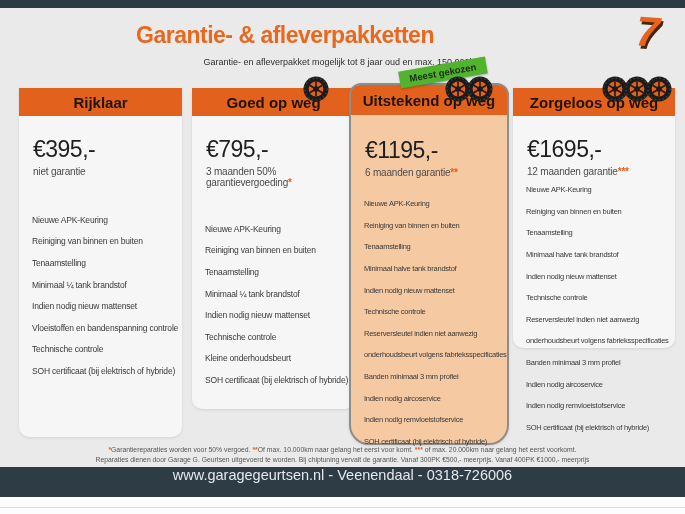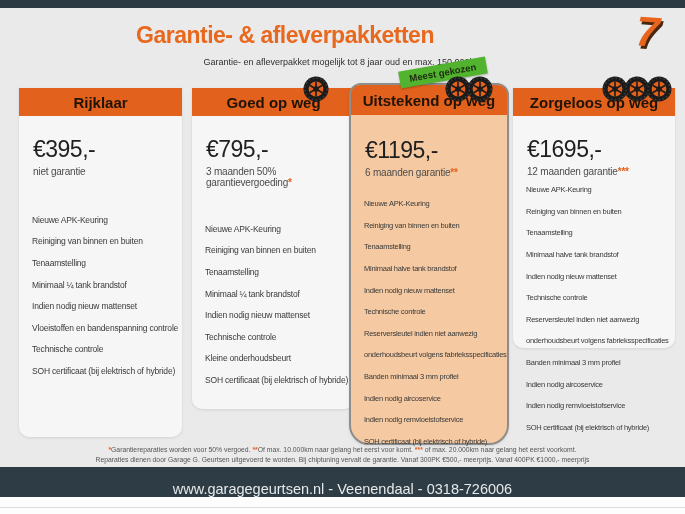--- a/index.html
+++ b/index.html
@@ -49,21 +49,21 @@
   .tires svg{margin-left:-4px;}
   .tires-2{left:307px;top:76px;}
   .tires-3{left:449px;top:76px;}
   .tires-4{left:606px;top:76px;}
 
   
   .footnotes{position:absolute;left:0;top:445px;width:685px;text-align:center;
     font-size:6.8px;line-height:9.5px;color:#555555;}
   .fn-star{color:#e2611c;font-weight:bold;}
   .footer-bar{position:absolute;left:0;top:467px;width:685px;height:30px;background:#2d3c45;
-    display:flex;align-items:flex-end;justify-content:center;}
+    display:flex;align-items:flex-start;justify-content:center;}
   .footer-text{color:#e6e9ea;font-size:14.5px;}
   .bottom-strip{position:absolute;left:0;top:497px;width:685px;height:17px;background:#fdfdfd;}
   .bottom-line{position:absolute;left:0;top:507px;width:685px;height:1px;background:#dcdcdc;}
 </style>
 </head>
 <body>
 
 <div class="page">
   <div class="top-bar"></div>
 

